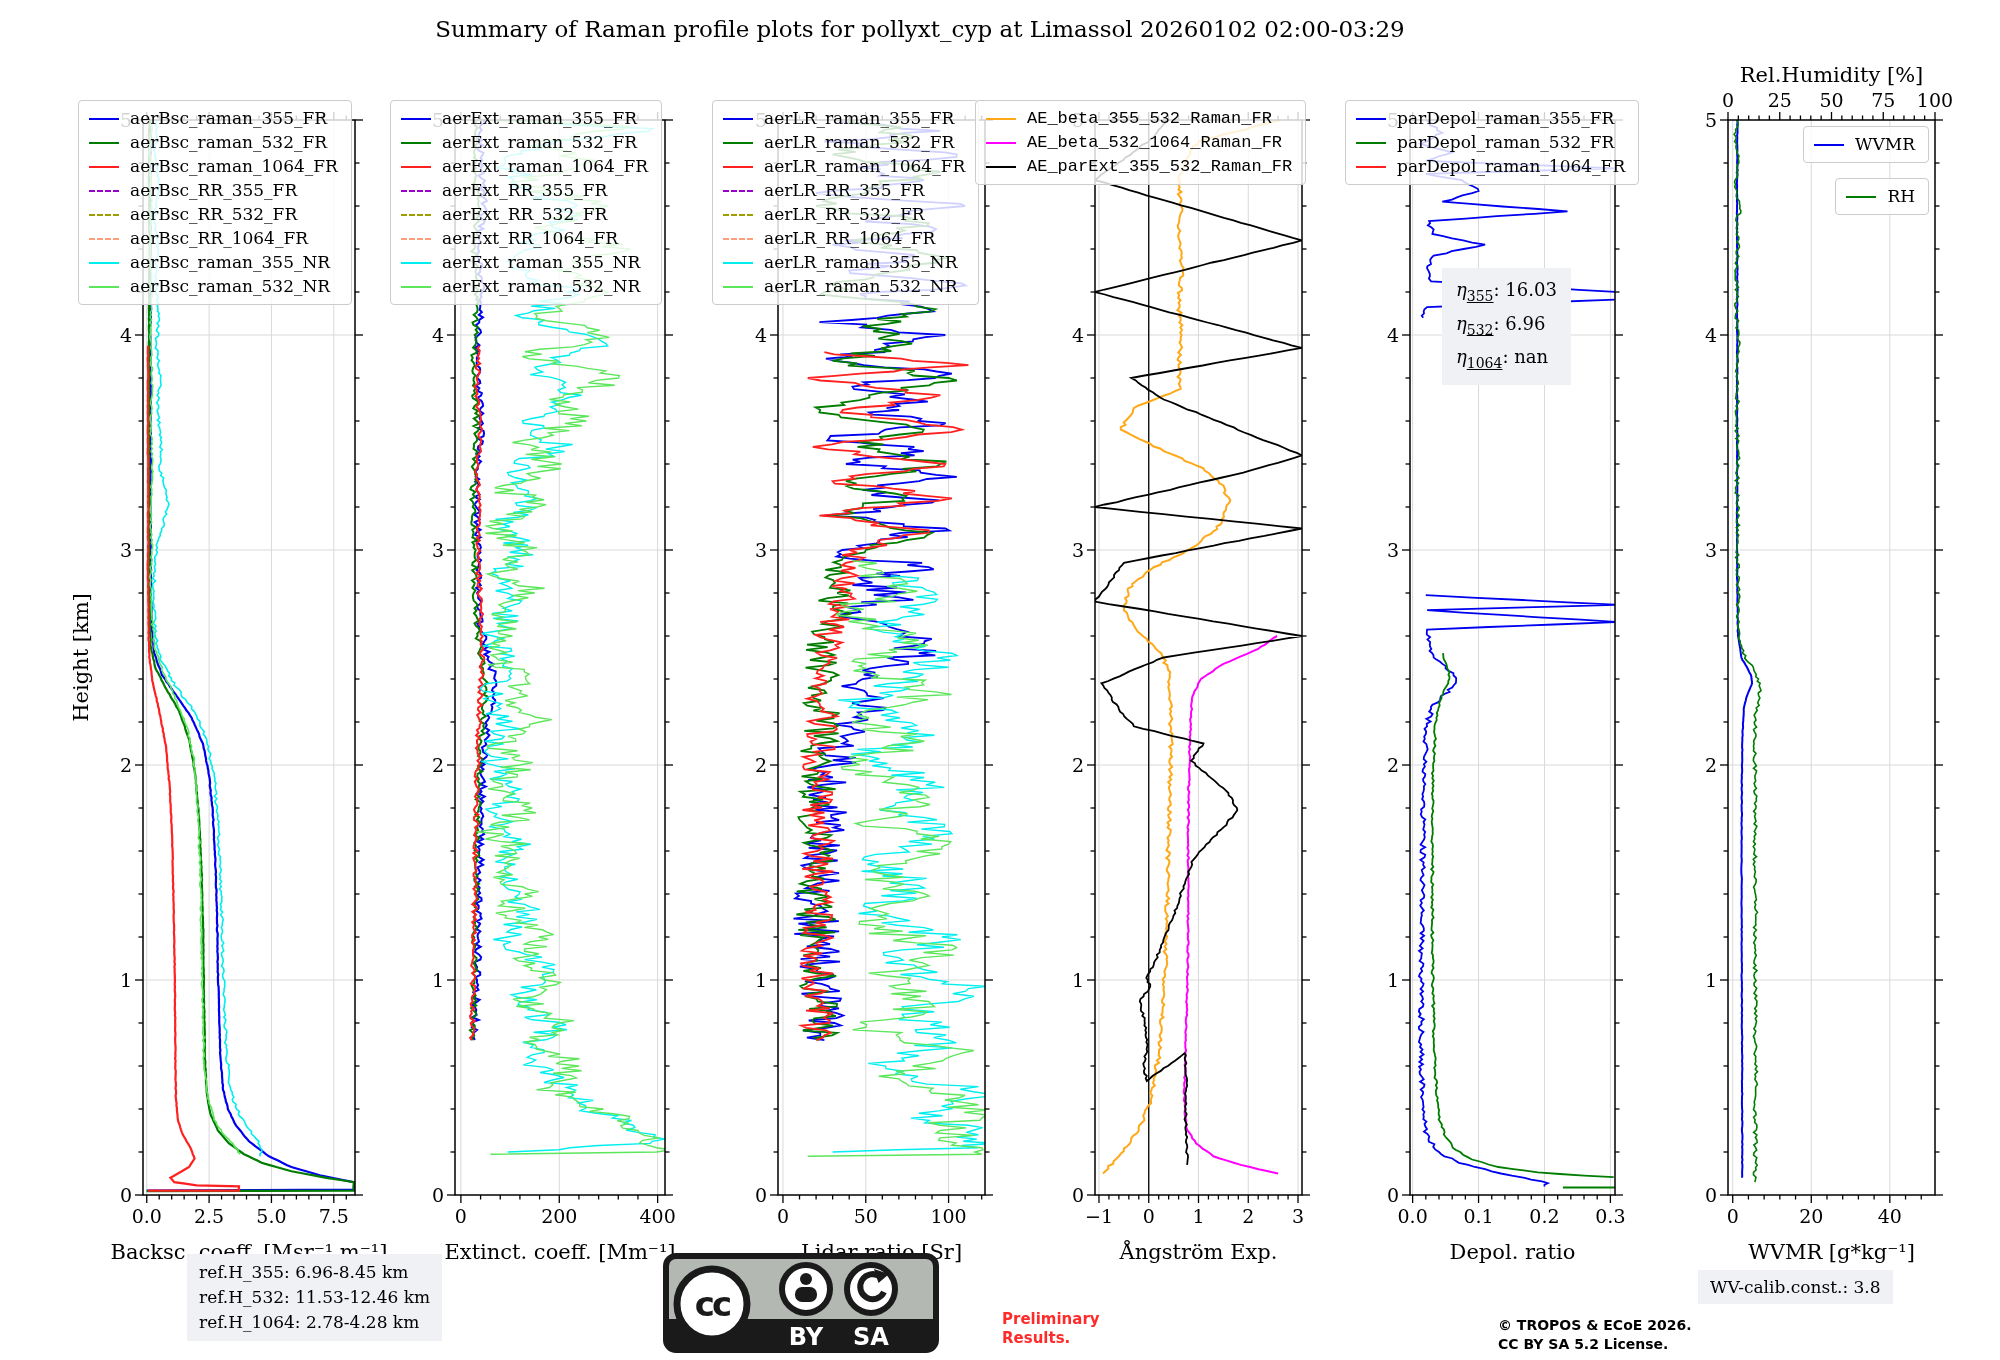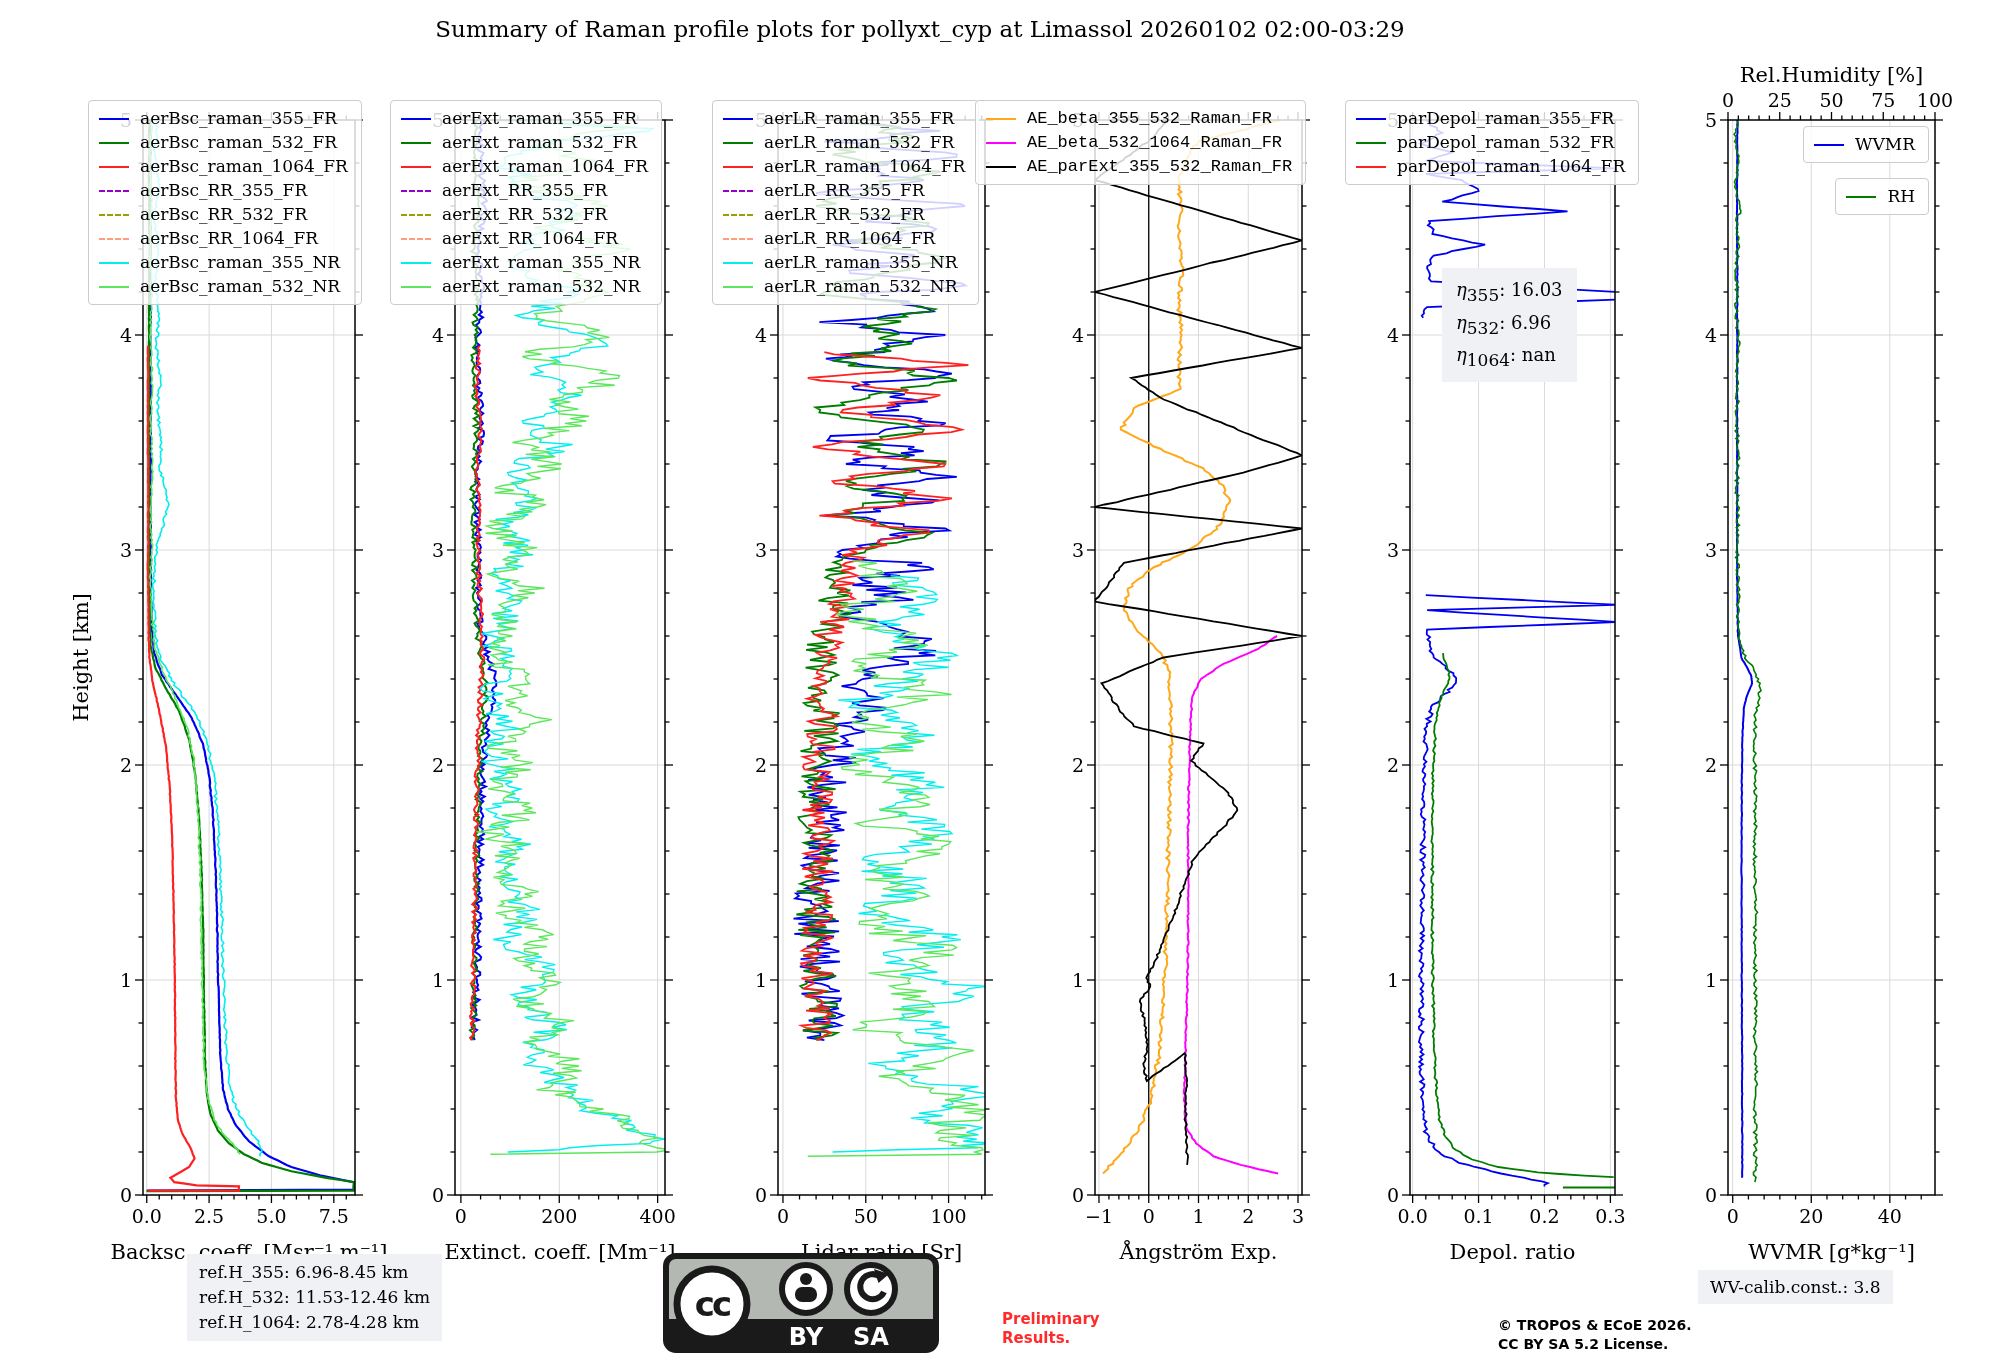--- a/index.html
+++ b/index.html
@@ -13,21 +13,21 @@
           border-radius:4px;padding:7px 13px 7px 10px;display:flex;flex-direction:column;gap:3px;z-index:5;}
   .lrow{display:flex;align-items:center;gap:11px;height:21px;}
   .lswatch{width:30px;height:0;border-top-width:2.5px;}
   .llabel{font-size:17px;color:#000;white-space:nowrap;line-height:21px;}
   .note{position:absolute;background:#eff1f4;color:#000;}
   .ref-note{left:187px;top:1254px;padding:6px 12px;font-size:17px;line-height:25px;}
   .wv-note{left:1698px;top:1270px;padding:7px 12px;font-size:17px;}
   .eta-box{position:absolute;left:1442px;top:268px;background:#eff1f4;padding:8px 14px;
            font-size:18px;line-height:27px;color:#000;z-index:4;}
   .eta-box .sym{font-style:italic;}
-  .eta-box sub{font-size:17px;}
+  .eta-box sub{font-size:14px;text-decoration:underline;}
   .prelim{position:absolute;left:1002px;top:1310px;color:#ff2a2a;
           font-family:"DejaVu Sans",sans-serif;font-weight:bold;font-size:15px;line-height:19px;}
   .copyright{position:absolute;left:1498px;top:1316px;color:#000;
           font-family:"DejaVu Sans",sans-serif;font-weight:bold;font-size:14px;line-height:19px;}
   .cc-badge{position:absolute;left:662px;top:1252px;}
 </style>
 </head>
 <body>
 
 <div class="page">
@@ -783,21 +783,21 @@
     <div>Preliminary</div>
     <div>Results.</div>
   </div>
 
   <div class="copyright">
     <div>© TROPOS &amp; ECoE 2026.</div>
     <div>CC BY SA 5.2 License.</div>
   </div>
 
   <div class="note wv-note">WV-calib.const.: 3.8</div>
-<div class="legend" style="left: 88px; top: 100px;">
+<div class="legend" style="left: 78px; top: 100px;">
       <div class="lrow">
         <span class="lswatch" style="border-top-color: rgb(0, 0, 240); border-top-style: solid;"></span>
         <span class="llabel">aerBsc_raman_355_FR</span>
       </div>
       <div class="lrow">
         <span class="lswatch" style="border-top-color: rgb(0, 124, 0); border-top-style: solid;"></span>
         <span class="llabel">aerBsc_raman_532_FR</span>
       </div>
       <div class="lrow">
         <span class="lswatch" style="border-top-color: rgb(255, 32, 32); border-top-style: solid;"></span>

